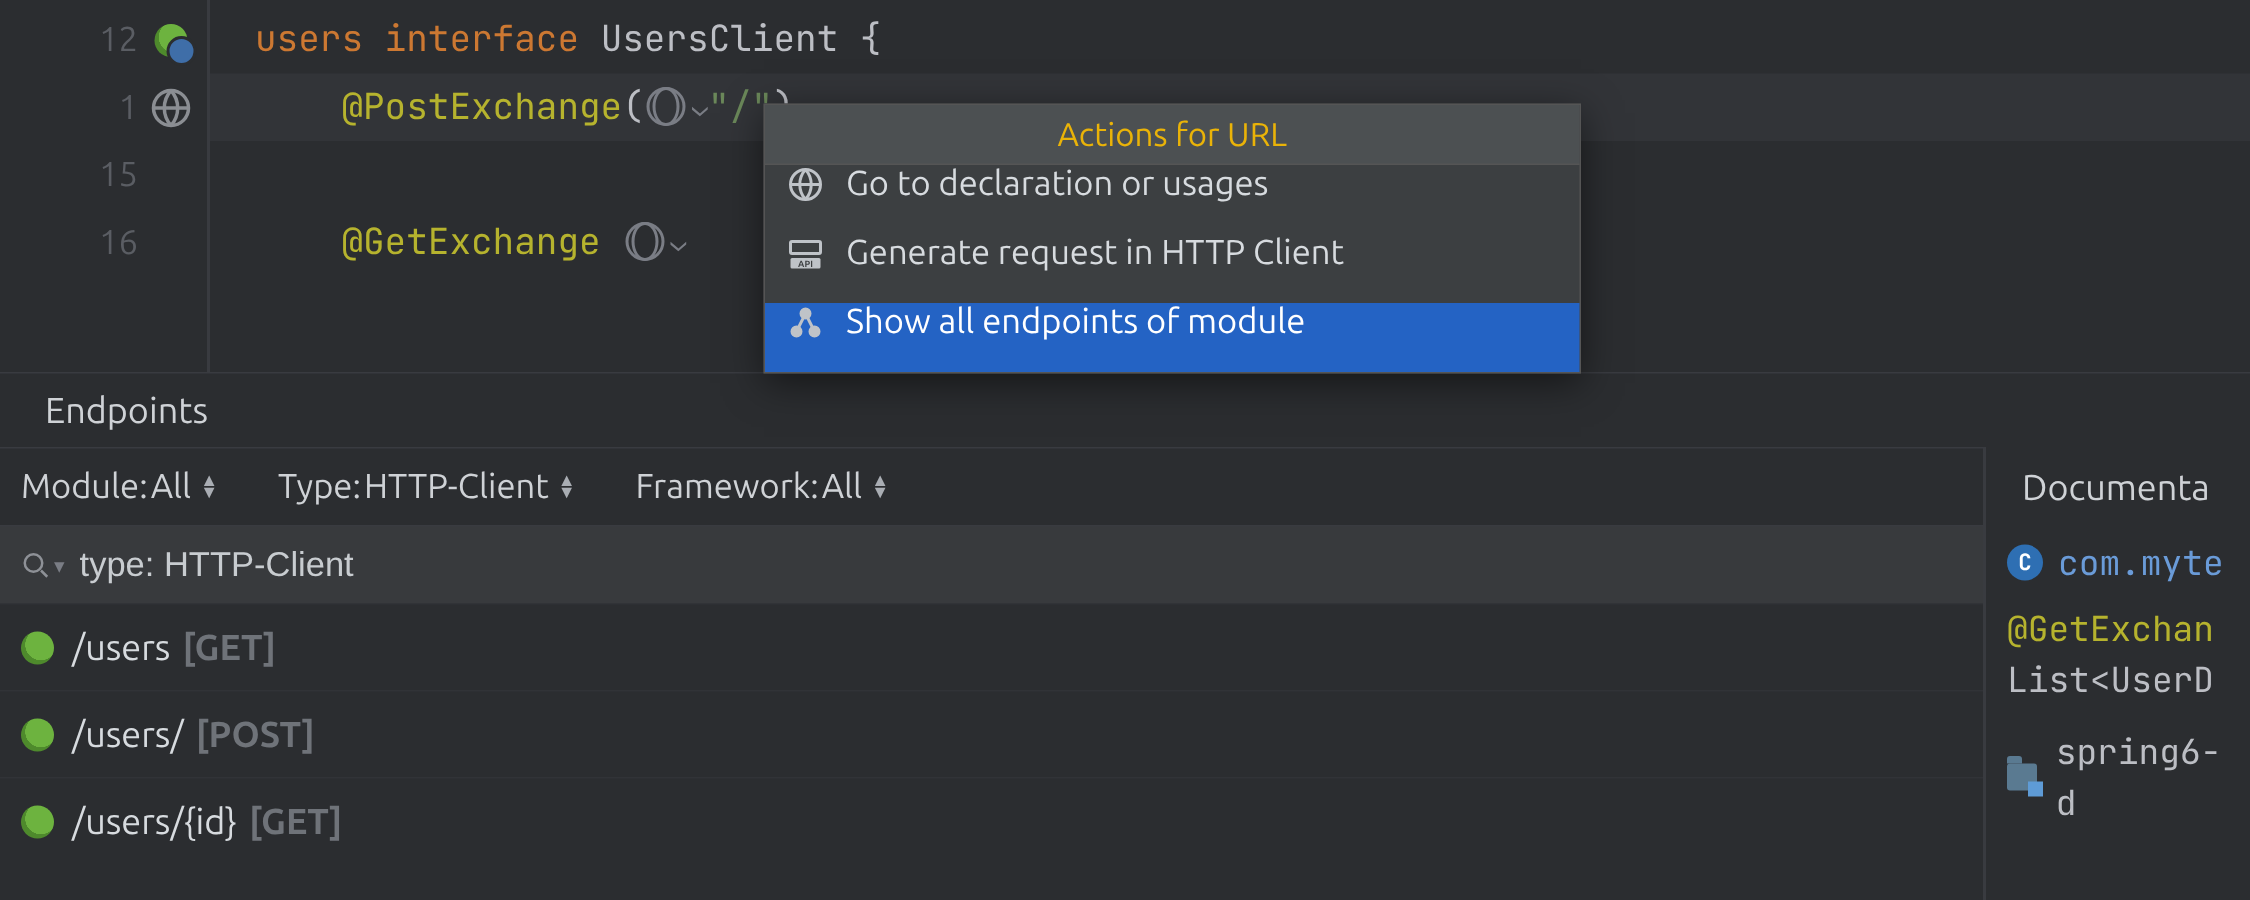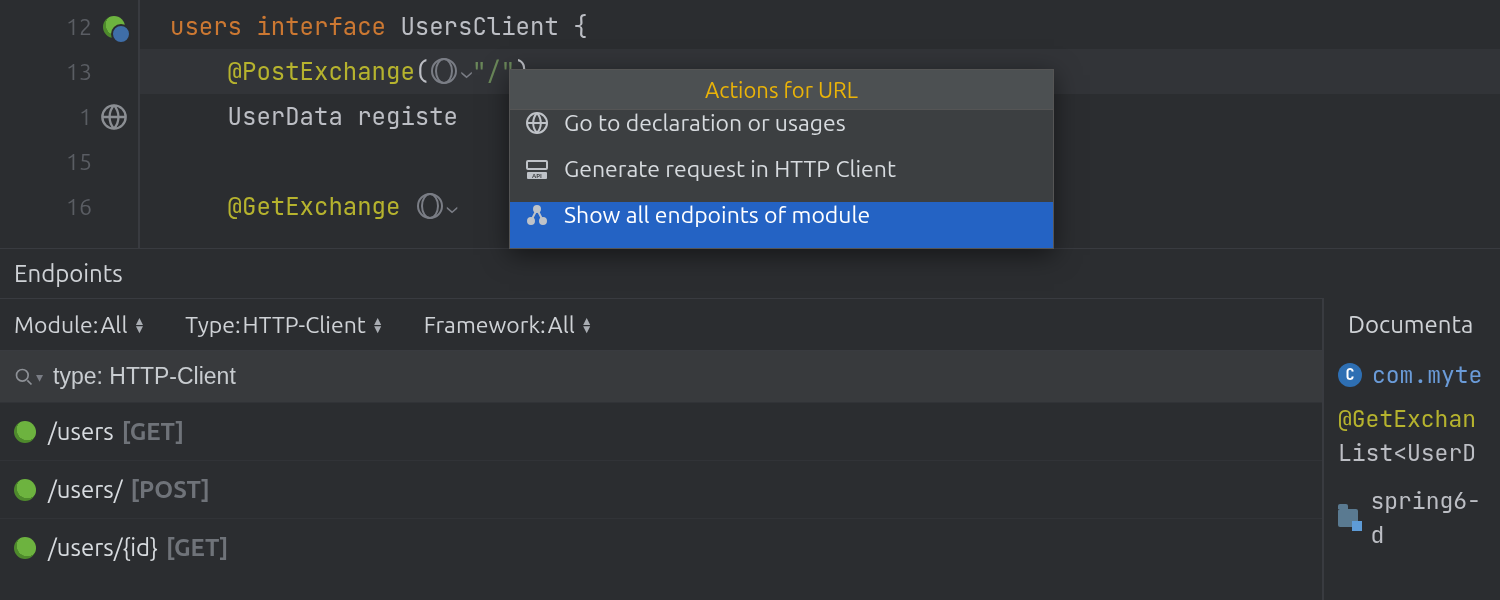--- a/index.html
+++ b/index.html
@@ -112,21 +112,21 @@
   .popup-icon {
     width: 26px; height: 26px; flex: none;
     display: flex; align-items: center; justify-content: center;
     color: #bfc3c8;
   }
 
   
   .tool-title {
     height: 50px;
     display: flex; align-items: center;
-    padding-left: 14px;
+    padding-left: 30px;
     background: #2b2d30;
     border-top: 1px solid #393b40;
     font-size: 24px; color: #cfd2d6;
   }
 
   
   .filters {
     height: 52px;
     display: flex; align-items: center;
     padding: 0 14px;
@@ -225,24 +225,20 @@
 
 <div class="editor">
   <div class="gutter">
     <div class="gutter-line">
       <span>12</span>
       <span class="gutter-icon">
           <span class="spring-icon globe-badge"></span>
         </span>
     </div>
     <div class="gutter-line">
-      <span>13</span>
-      <span class="gutter-icon"></span>
-    </div>
-    <div class="gutter-line">
       <span>1</span>
       <span class="gutter-icon">
         <svg viewBox="0 0 24 24" fill="none" stroke="#8b8e93" stroke-width="2">
             <circle cx="12" cy="12" r="10"></circle>
             <path d="M2 12h20M12 2a15 15 0 0 1 0 20M12 2a15 15 0 0 0 0 20"></path>
           </svg>
       </span>
     </div>
     <div class="gutter-line">
       <span>15</span>
@@ -252,21 +248,20 @@
       <span>16</span>
       <span class="gutter-icon"></span>
     </div>
   </div>
 
   <div class="code">
     <div class="code-line"><span class="kw-public">users</span><span> </span><span class="kw-interface">interface</span><span> </span><span class="type">UsersClient</span><span class="paren"> {</span></div>
 
     <div class="code-line hl"><span>    </span><span class="ann">@PostExchange</span><span class="paren">(</span><span class="globe-inline"></span><span class="chev">⌄</span><span class="str">"/"</span><span class="paren">)</span></div>
 
-    <div class="code-line"><span>    </span><span class="type">UserData</span><span> </span><span class="ident">registe</span></div>
 
     <div class="code-line"></div>
 
     <div class="code-line"><span>    </span><span class="ann">@GetExchange</span><span> </span><span class="globe-inline"></span><span class="chev">⌄</span></div>
   </div>
 </div>
 
 <div class="popup">
   <div class="popup-header">Actions for URL</div>
   <div class="popup-item">

